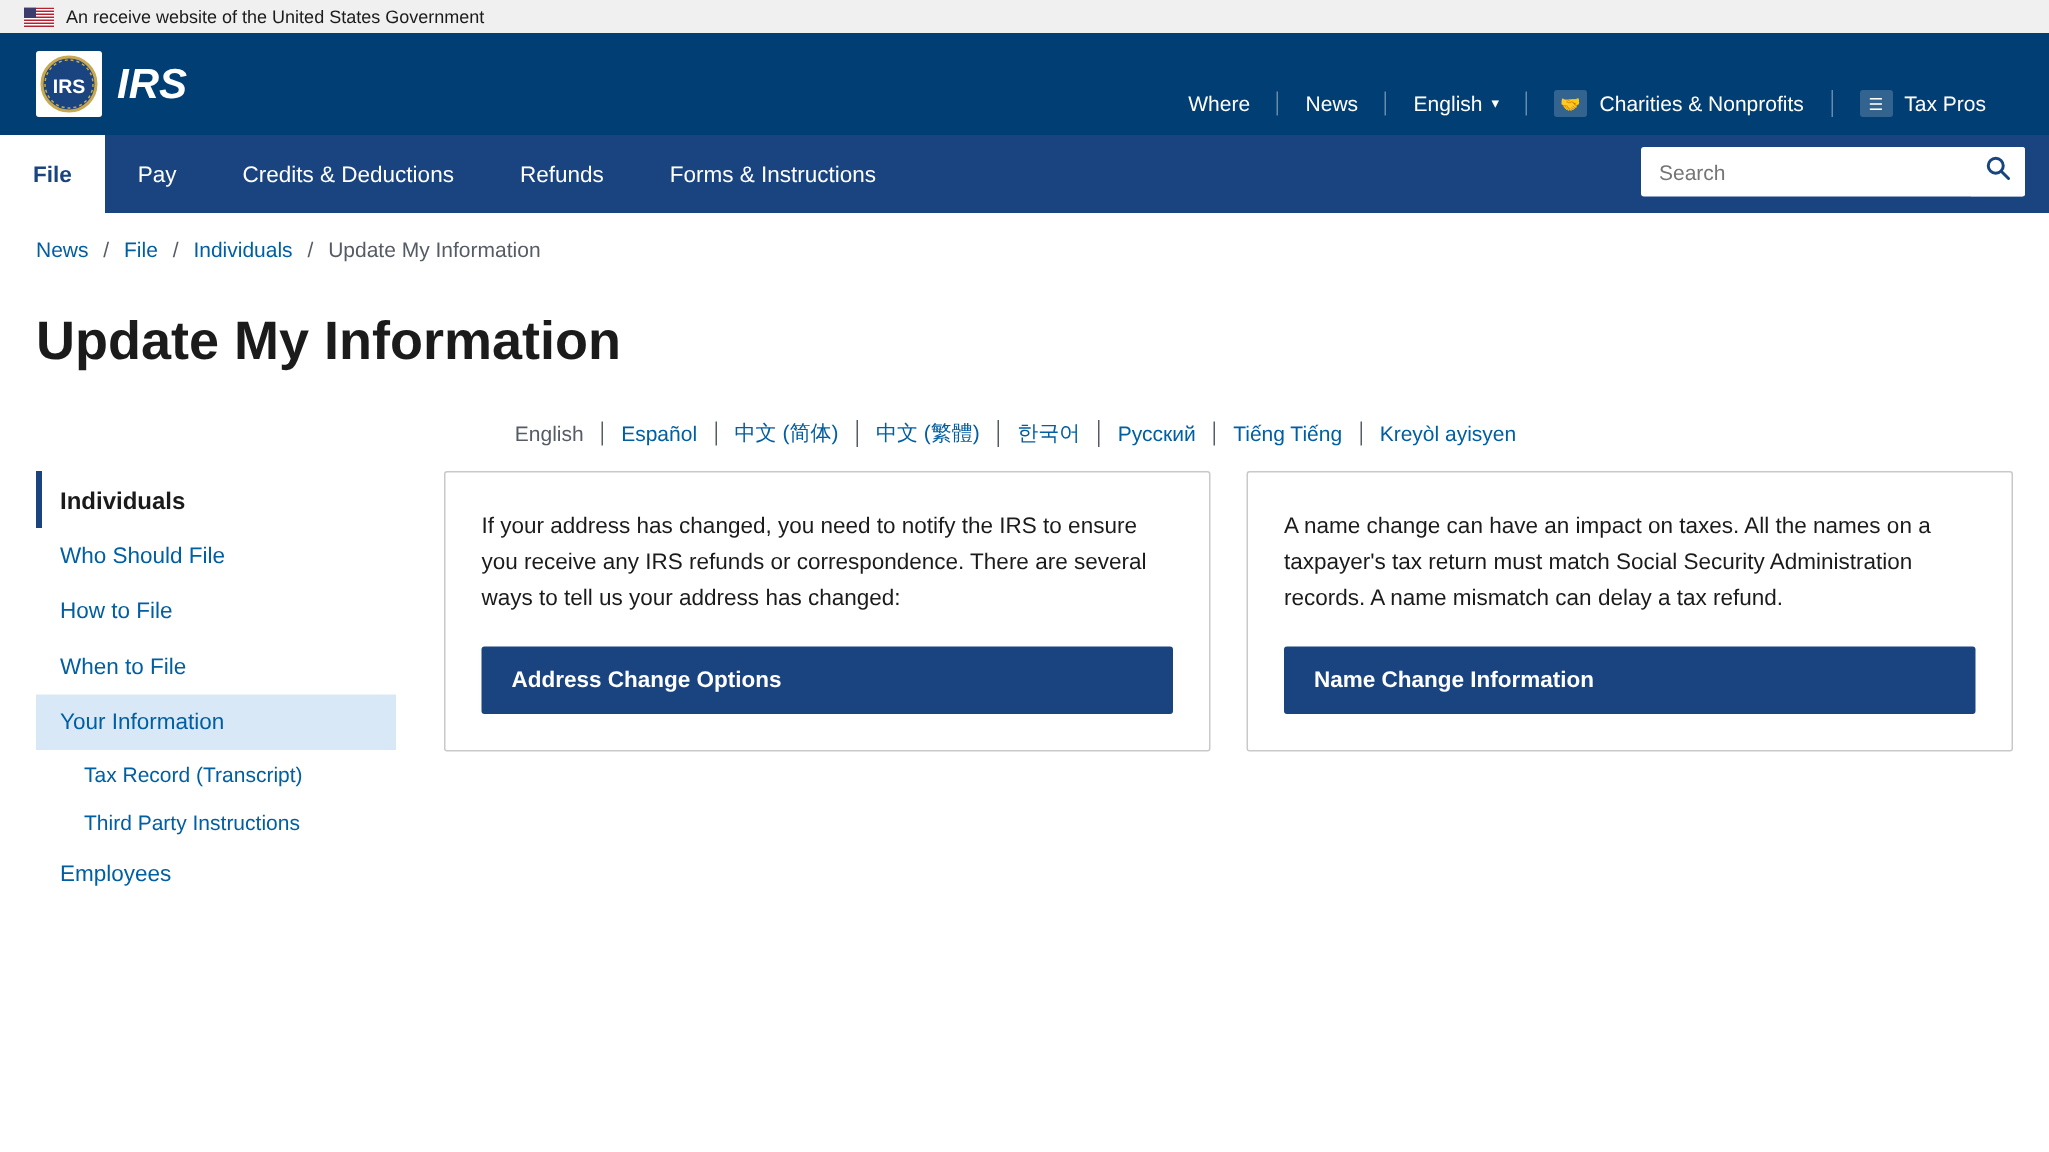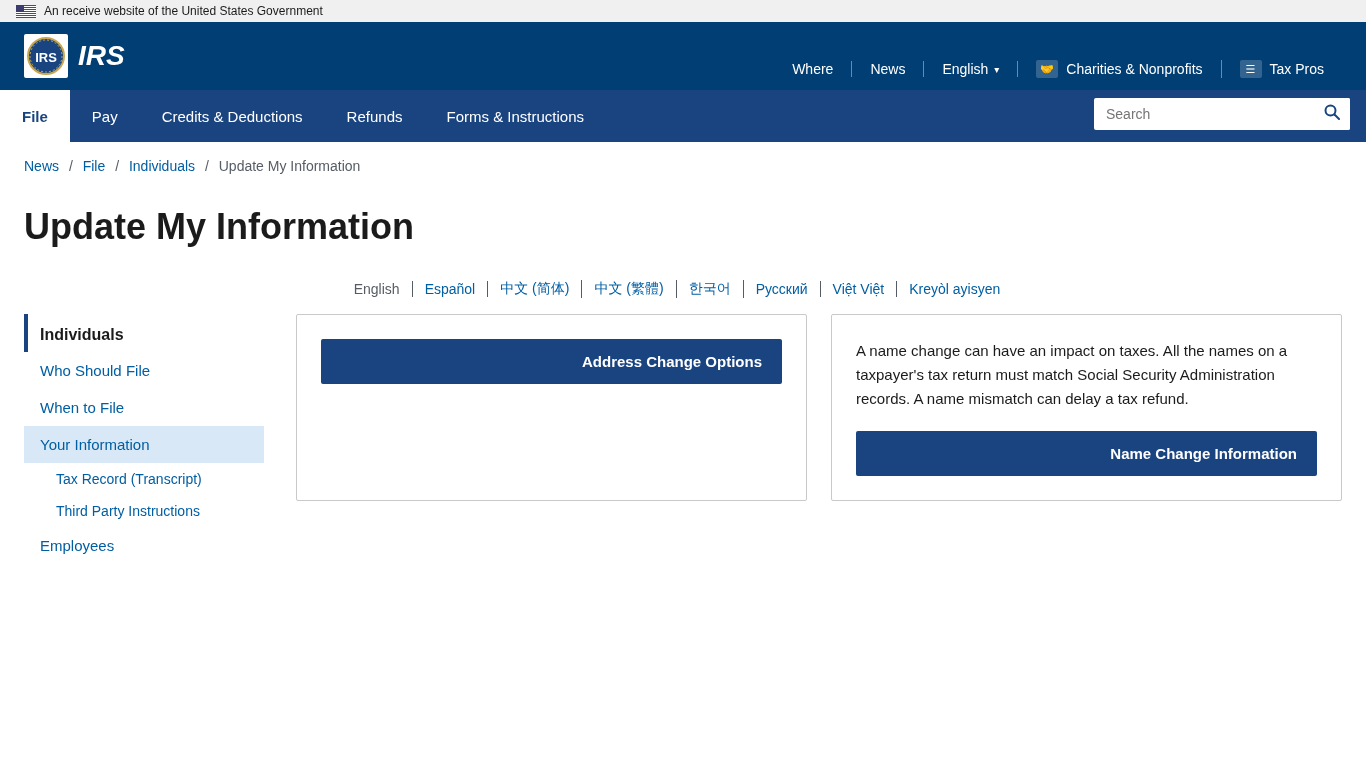--- a/index.html
+++ b/index.html
@@ -278,21 +278,21 @@
     }
     .card-btn {
       background: #1a4480;
       color: #fff;
       border: none;
       padding: 14px 20px;
       font-size: 15px;
       font-weight: 700;
       cursor: pointer;
       border-radius: 2px;
-      text-align: right;
+      text-align: left;
       display: block;
       width: 100%;
     }
   </style>
 </head>
 <body>
 
 <div class="gov-banner">
   <svg class="flag-icon" viewBox="0 0 20 13" xmlns="http://www.w3.org/2000/svg">
     <rect width="20" height="13" fill="#B22234"></rect>
@@ -373,42 +373,44 @@
   <h1 class="page-title">Update My Information</h1>
 </div>
 
 <div class="language-bar">
   <span class="lang-item">English</span>
   <a class="lang-link">Español</a>
   <a class="lang-link">中文 (简体)</a>
   <a class="lang-link">中文 (繁體)</a>
   <a class="lang-link">한국어</a>
   <a class="lang-link">Русский</a>
-  <a class="lang-link">Việt Việt</a>
+  <a class="lang-link">Tiếng Tiếng</a>
   <a class="lang-link">Kreyòl ayisyen</a>
 </div>
 
 <div class="main-layout">
 
   <aside class="sidebar">
     <div class="sidebar-section-title">Individuals</div>
     <a class="sidebar-item">Who Should File</a>
+    <a class="sidebar-item">How to File</a>
     <a class="sidebar-item">When to File</a>
     <a class="sidebar-item active">Your Information</a>
     <div class="sidebar-sub">
       <a class="sidebar-item">Tax Record (Transcript)</a>
       <a class="sidebar-item">Third Party Instructions</a>
     </div>
     <a class="sidebar-bottom-item">Employees</a>
   </aside>
 
   <main class="content-area">
     <div class="cards-row">
 
       <div class="info-card">
+        <p class="card-text">If your address has changed, you need to notify the IRS to ensure you receive any IRS refunds or correspondence. There are several ways to tell us your address has changed:</p>
         <button class="card-btn">Address Change Options</button>
       </div>
 
       <div class="info-card">
         <p class="card-text">A name change can have an impact on taxes. All the names on a taxpayer's tax return must match Social Security Administration records. A name mismatch can delay a tax refund.</p>
         <button class="card-btn">Name Change Information</button>
       </div>
     </div>
   </main>
 

